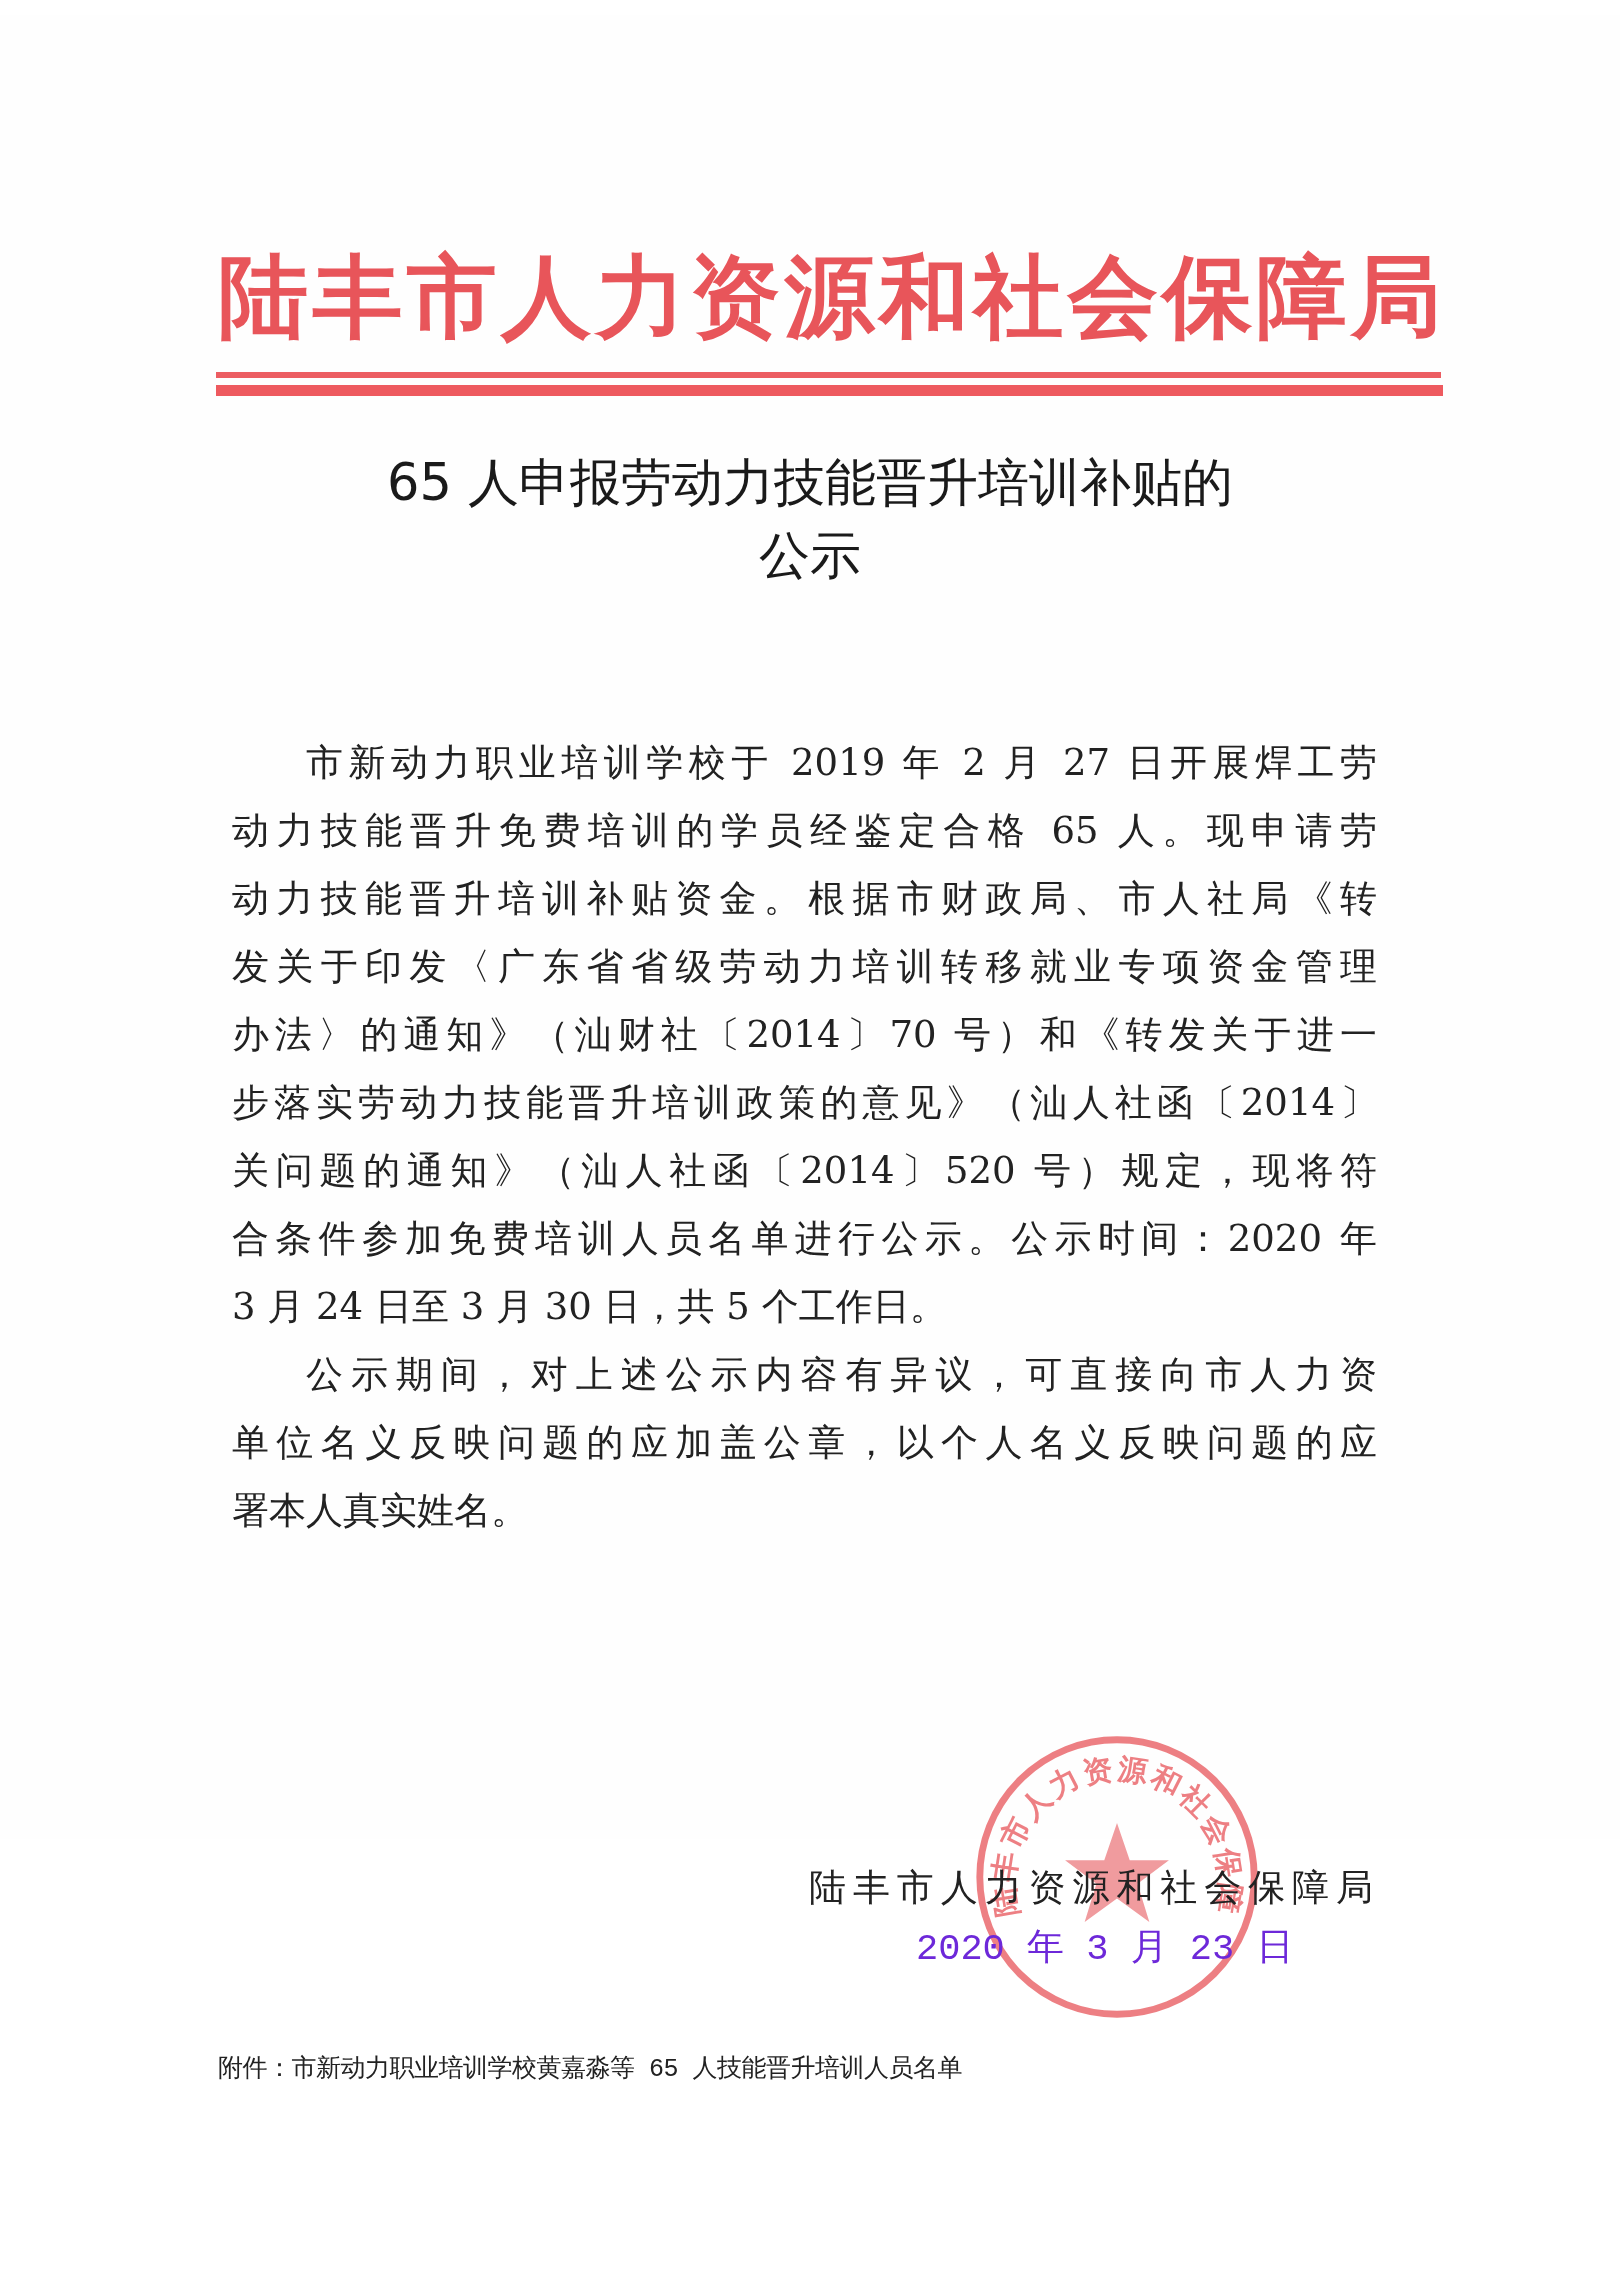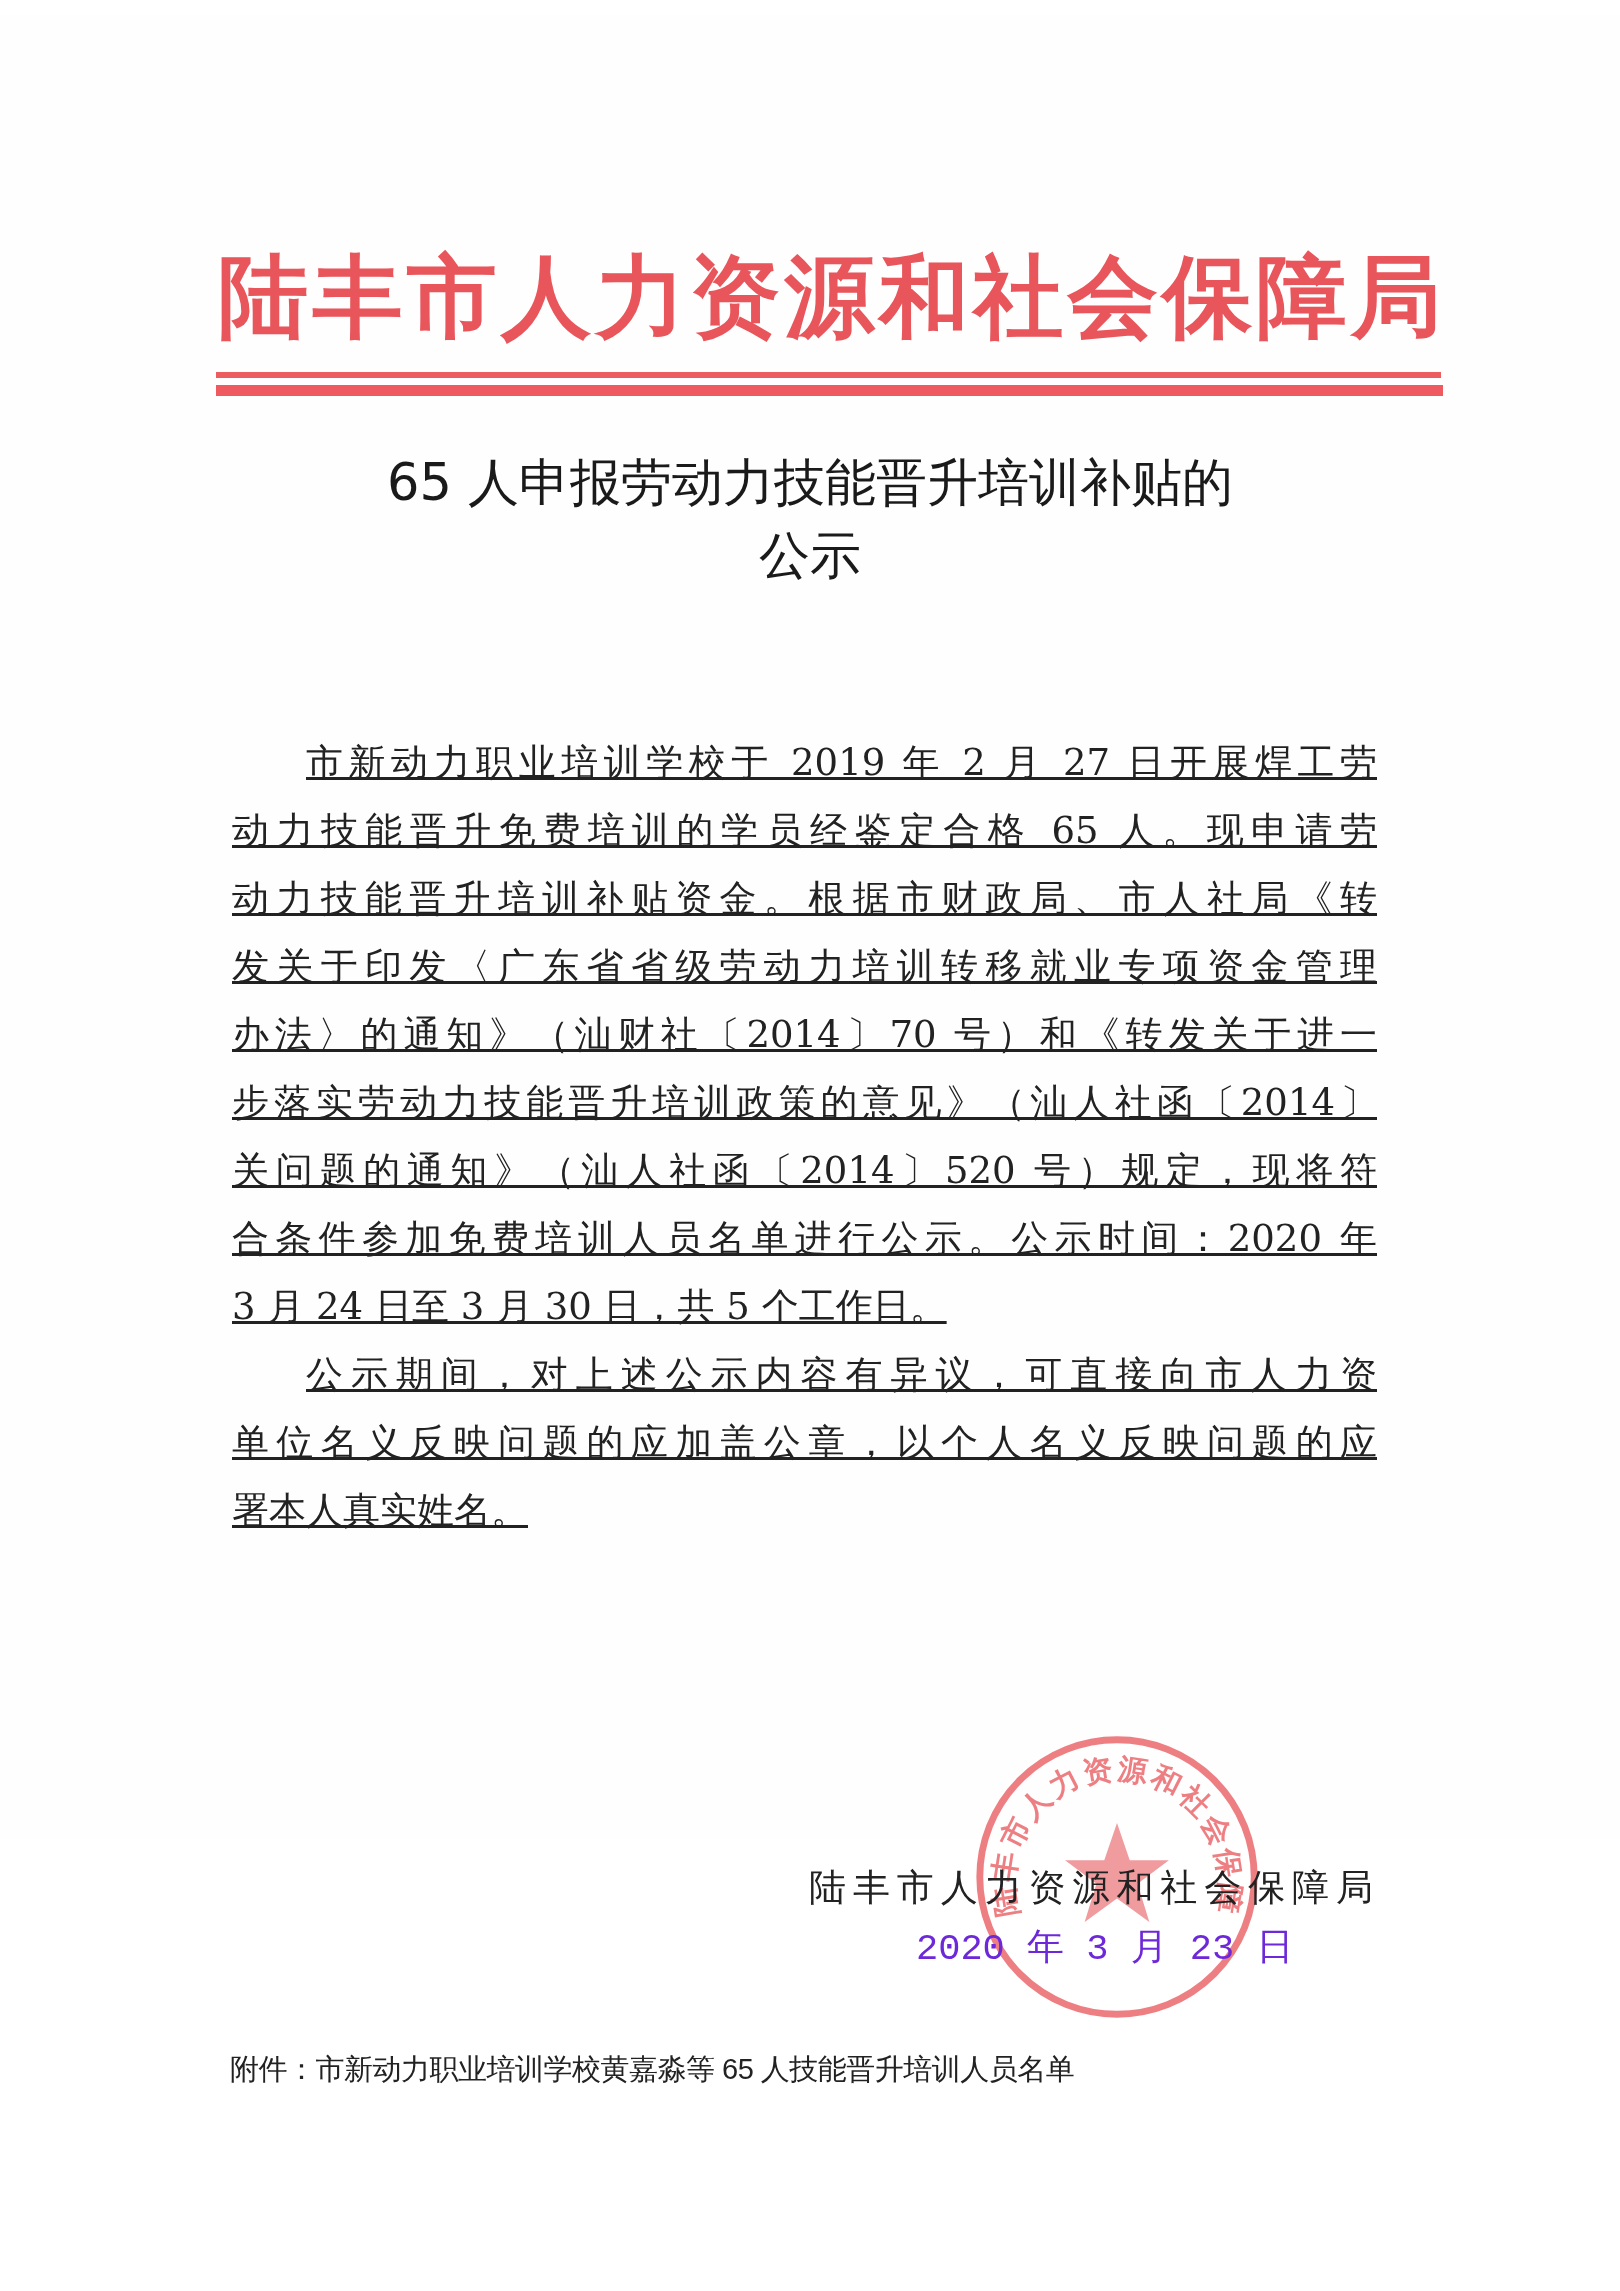--- a/index.html
+++ b/index.html
@@ -18,27 +18,27 @@
       font-family: "DejaVu Sans", "Liberation Sans", sans-serif; color: #1a1a1a;
       font-size: 51px; line-height: 73px; text-align: center;
     }
     .title div { white-space: nowrap; }
     .body {
       position: absolute; left: 232px; top: 714px; width: 1145px;
       font-family: "DejaVu Serif", "Liberation Serif", serif; color: #222;
       font-size: 37px; line-height: 68px;
     }
     .para { margin: 0; text-indent: 2em; text-align: justify; }
-    .para .ln { display: block; white-space: nowrap; text-align: justify; text-align-last: justify; text-decoration: underline; }
+    .para .ln { display: block; white-space: nowrap; text-align: justify; text-align-last: justify; }
     .para .ln.first { padding-left: 2em; text-indent: 0; }
     .para .ln.last { text-align-last: left; }
     .contact { position: absolute; left: 319px; top: 1713px; font-family: "DejaVu Serif", "Liberation Serif", serif; color: #222; font-size: 37px; line-height: 59px; white-space: nowrap; }
     .sign-org { position: absolute; left: 809px; top: 1843px; width: 564px; font-family: "DejaVu Serif", "Liberation Serif", serif; color: #222; font-size: 37px; line-height: 59px; white-space: nowrap; text-align: justify; text-align-last: justify; }
     .sign-date { position: absolute; left: 916px; top: 1905px; width: 343px; font-family: Liberation Mono, monospace; color: #6d28d9; font-size: 37px; line-height: 59px; white-space: nowrap; }
-    .attachment { position: absolute; left: 218px; top: 2035px; font-family: Liberation Sans, sans-serif; color: #222; font-size: 29px; line-height: 39px; white-space: nowrap; letter-spacing: -0.5px; margin-left: 12px; }
+    .attachment { position: absolute; left: 218px; top: 2035px; font-family: Liberation Mono, monospace; color: #222; font-size: 25px; line-height: 39px; white-space: nowrap; letter-spacing: -0.5px; }
     .seal { position: absolute; left: 970px; top: 1715px; width: 294px; height: 294px; opacity: 0.75; pointer-events: none; }
   </style>
 </head>
 <body>
 
 <div class="page">
 
   <div class="masthead">陆丰市人力资源和社会保障局</div>
   <div class="rule-thin"></div>
   <div class="rule-thick"></div>

